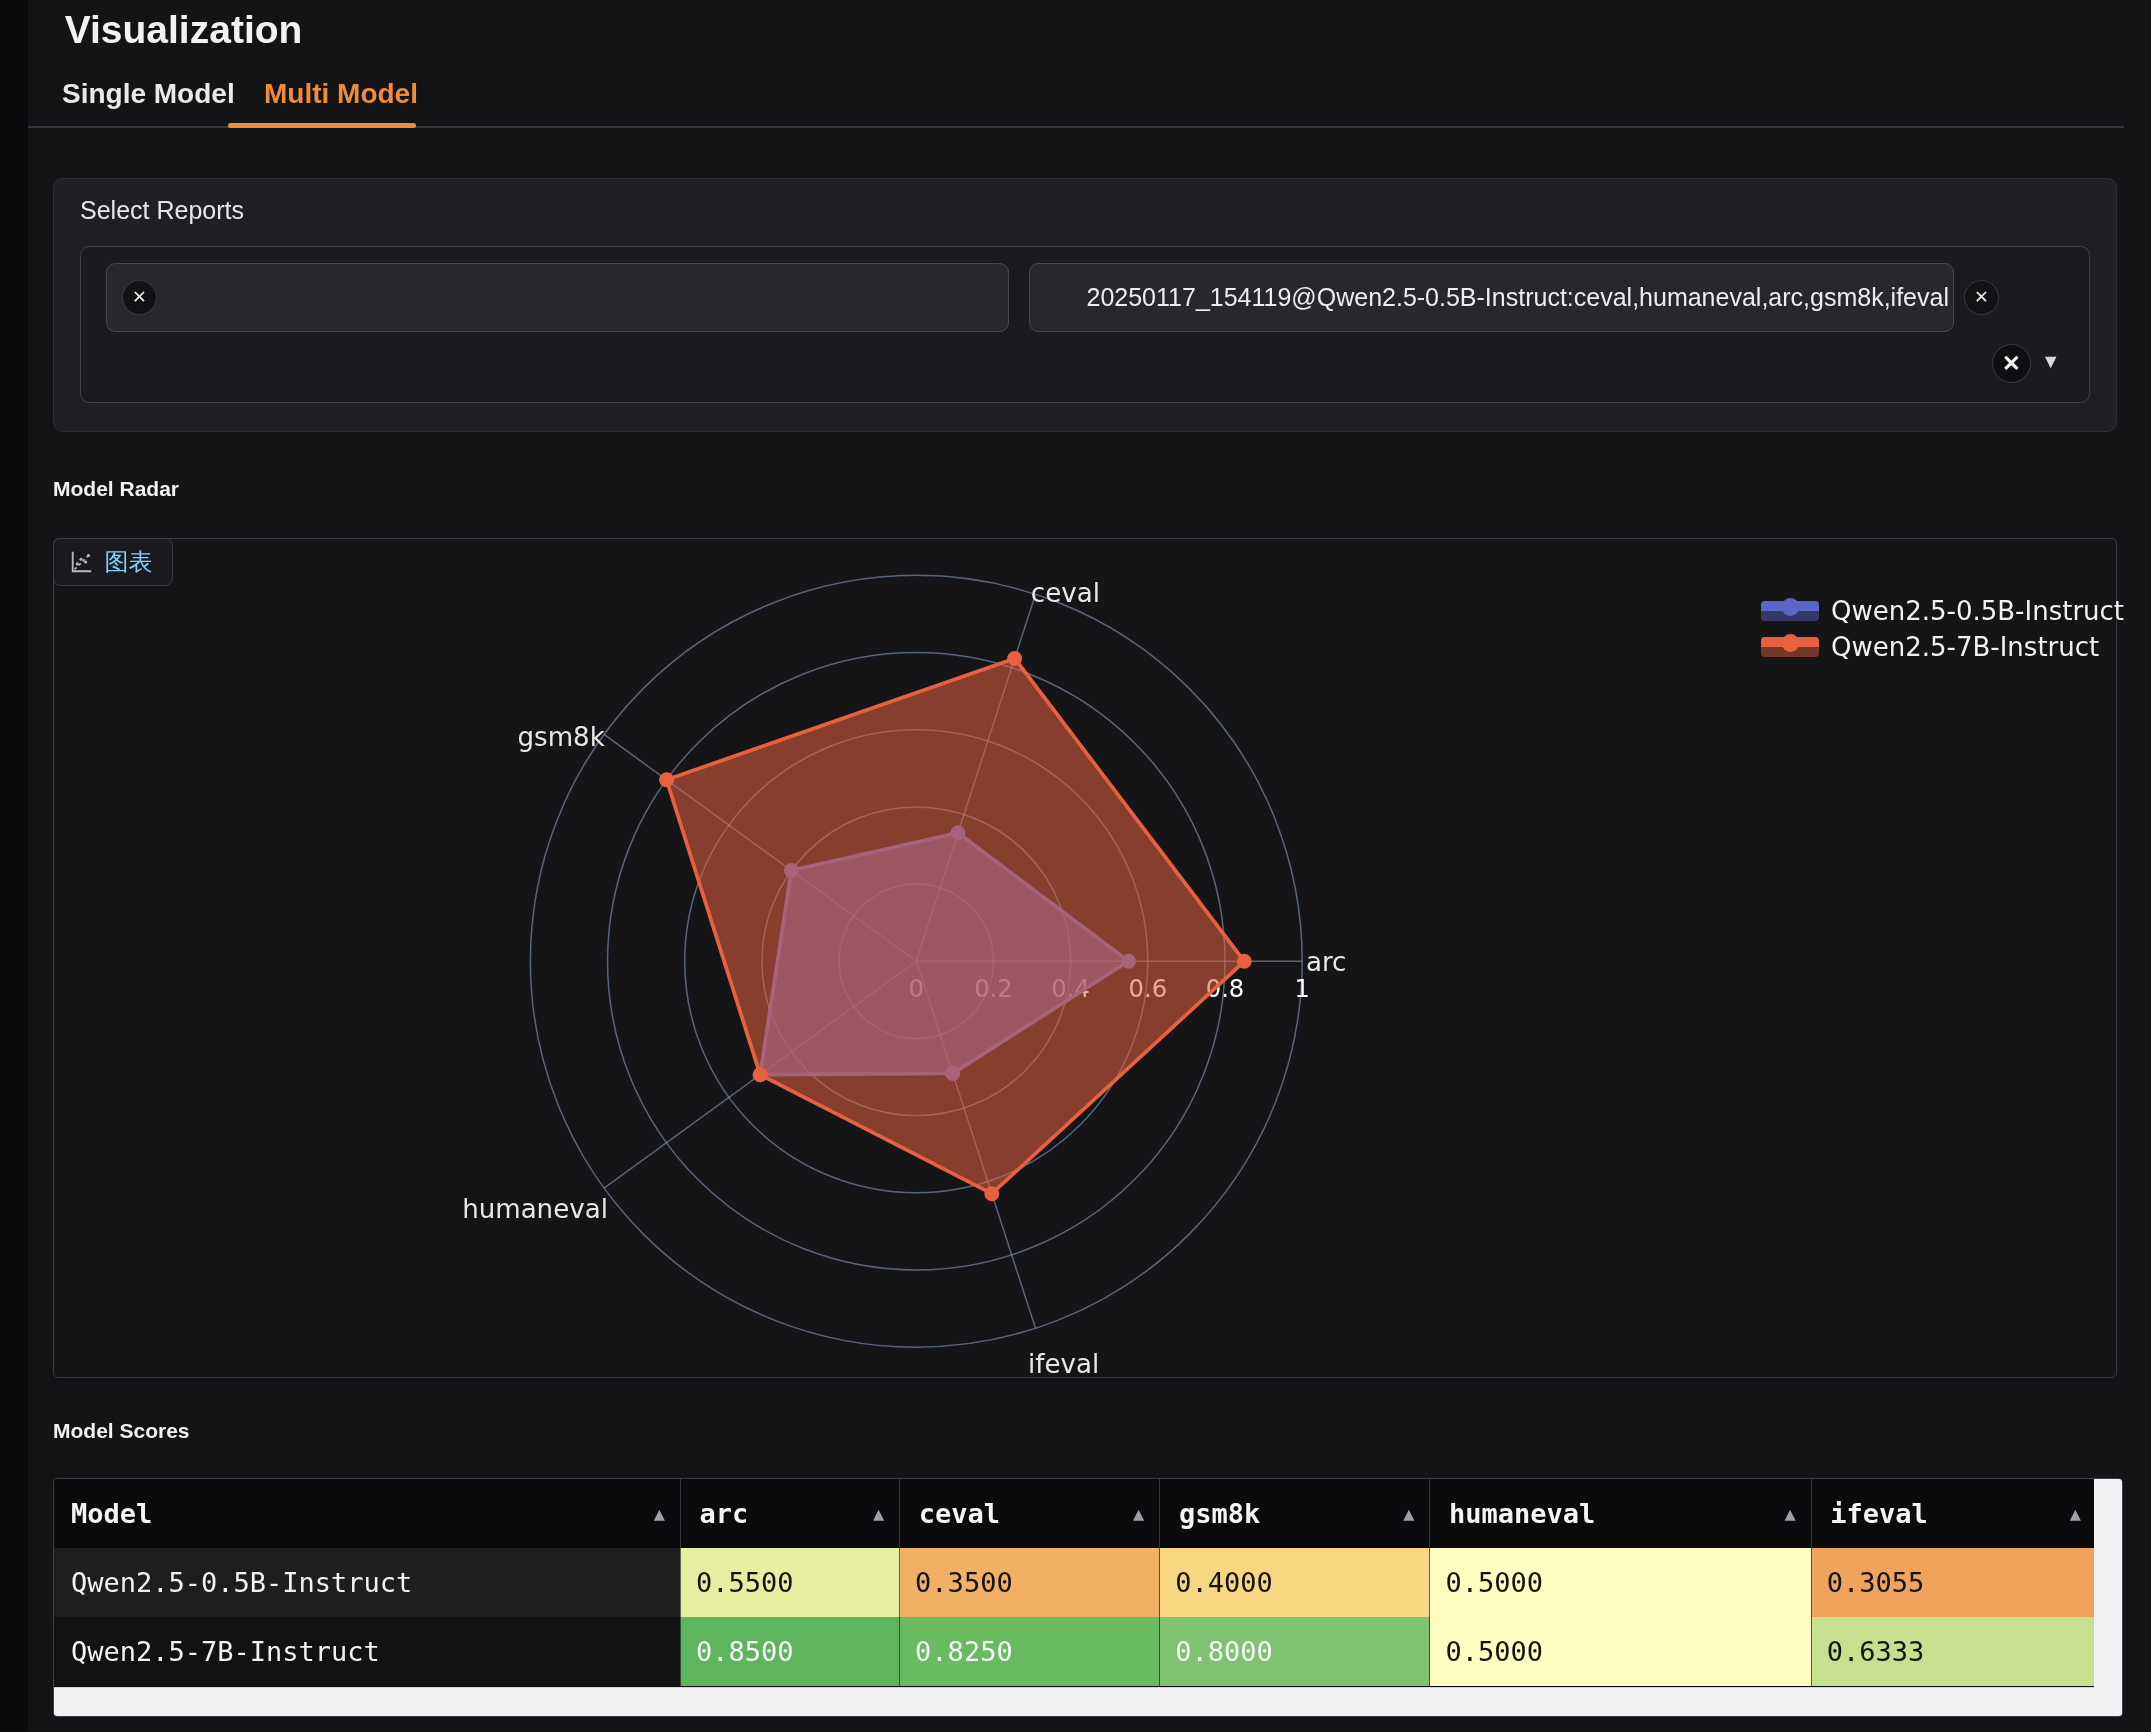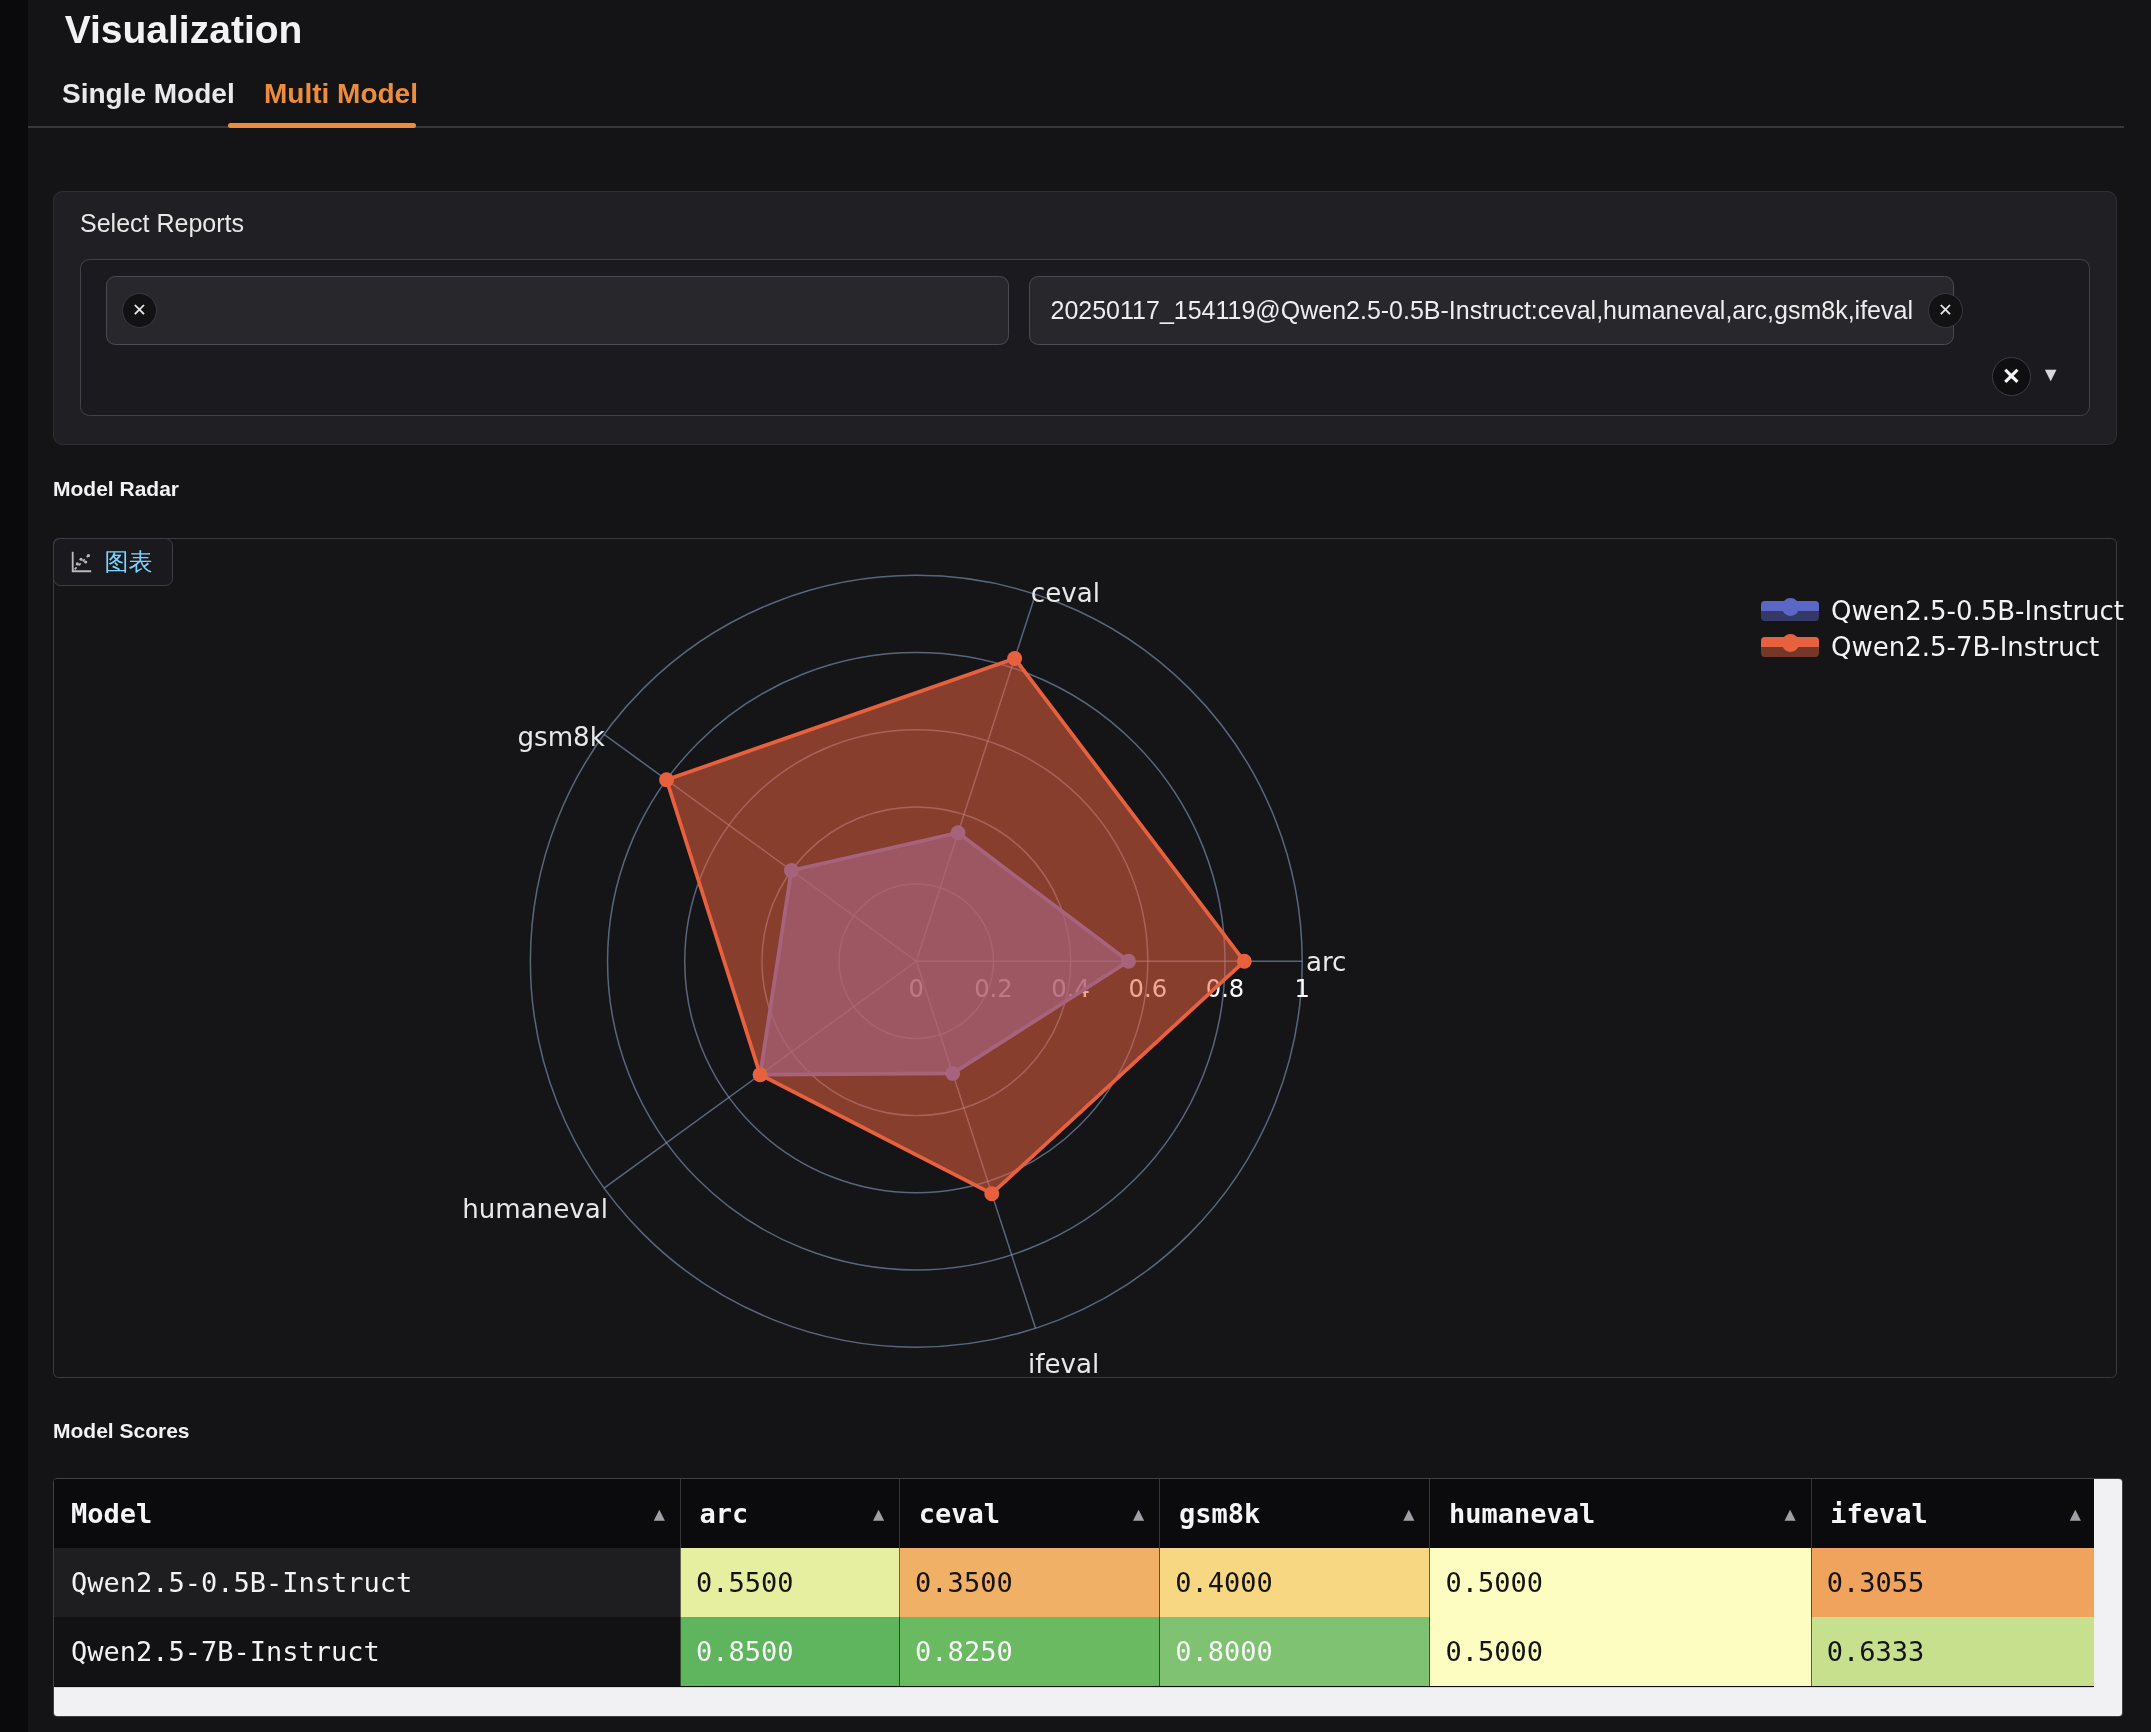--- a/index.html
+++ b/index.html
@@ -10,21 +10,21 @@
   .page-title { position:absolute; left:3.7px; top:7.5px; font-size:39px; font-weight:bold; color:#f2f2f2;margin-left:33px; }
 
   
   .tabs { position:absolute; left:0; top:78px; height:47px; }
   .tab { position:absolute; top:0; font-size:28px; font-weight:600; color:#e9e9e9; cursor:pointer; white-space:nowrap; }
   .tab.active { color:#ED8C3A; }
   .tab-underline { position:absolute; left:200px; top:123px; width:188px; height:4.7px; background:#ED8C3A; border-radius:2.8px; z-index:2; }
   .tab-divider { position:absolute; left:0; top:126px; width:2096px; height:1.9px; background:#36363c; }
 
   
-  .select-panel { position:absolute; left:25px; top:191px; width:2064px; height:254px;
+  .select-panel { position:absolute; left:25px; top:178px; width:2064px; height:254px;
                   background:#202024; border:0.9px solid #2e2e34; border-radius:9.3px; }
   .select-label { position:absolute; left:26px; top:17px; font-size:25px; color:#e8e8e8; }
   .select-box { position:absolute; left:26px; top:67px; width:2010px; height:157px;
                 background:#1b1b1f; border:0.9px solid #42424a; border-radius:9.3px; }
   .chip { position:absolute; top:16px; height:69px; background:#27272c; border:0.9px solid #4a4a52;
           border-radius:9.3px; display:flex; align-items:center; justify-content:space-between; }
   .chip-text { padding-left:20.5px; font-size:25px; color:#ededef; white-space:nowrap; }
   .chip-x { width:35px; height:35px; margin:0 13px 0 15px; border-radius:50%; background:#121215;
             border:0.9px solid #3a3a42; color:#e8e8e8; font-size:17.7px; display:flex; align-items:center;
             justify-content:center; cursor:pointer; flex:none; }
@@ -83,21 +83,21 @@
   <div class="tab-underline"></div>
   <div class="tab-divider"></div>
 
   <div class="select-panel">
     <div class="select-label">Select Reports</div>
     <div class="select-box">
       <div id="chips">
           <div class="chip" style="left: 25px; width: 903px;">
             <span class="chip-x">✕</span>
           </div>
-          <div class="chip" style="left: 948px; width: 925px;">
+          <div class="chip" style="left: 948px; width: 925px; padding-left: 36px;">
             <span class="chip-text">20250117_154119@Qwen2.5-0.5B-Instruct:ceval,humaneval,arc,gsm8k,ifeval</span>
             <span class="chip-x">✕</span>
           </div>
         </div>
       <div class="clear-btn">
         <span>✕</span>
       </div>
       <div class="dd-caret">
         <span>▼</span>
       </div>

